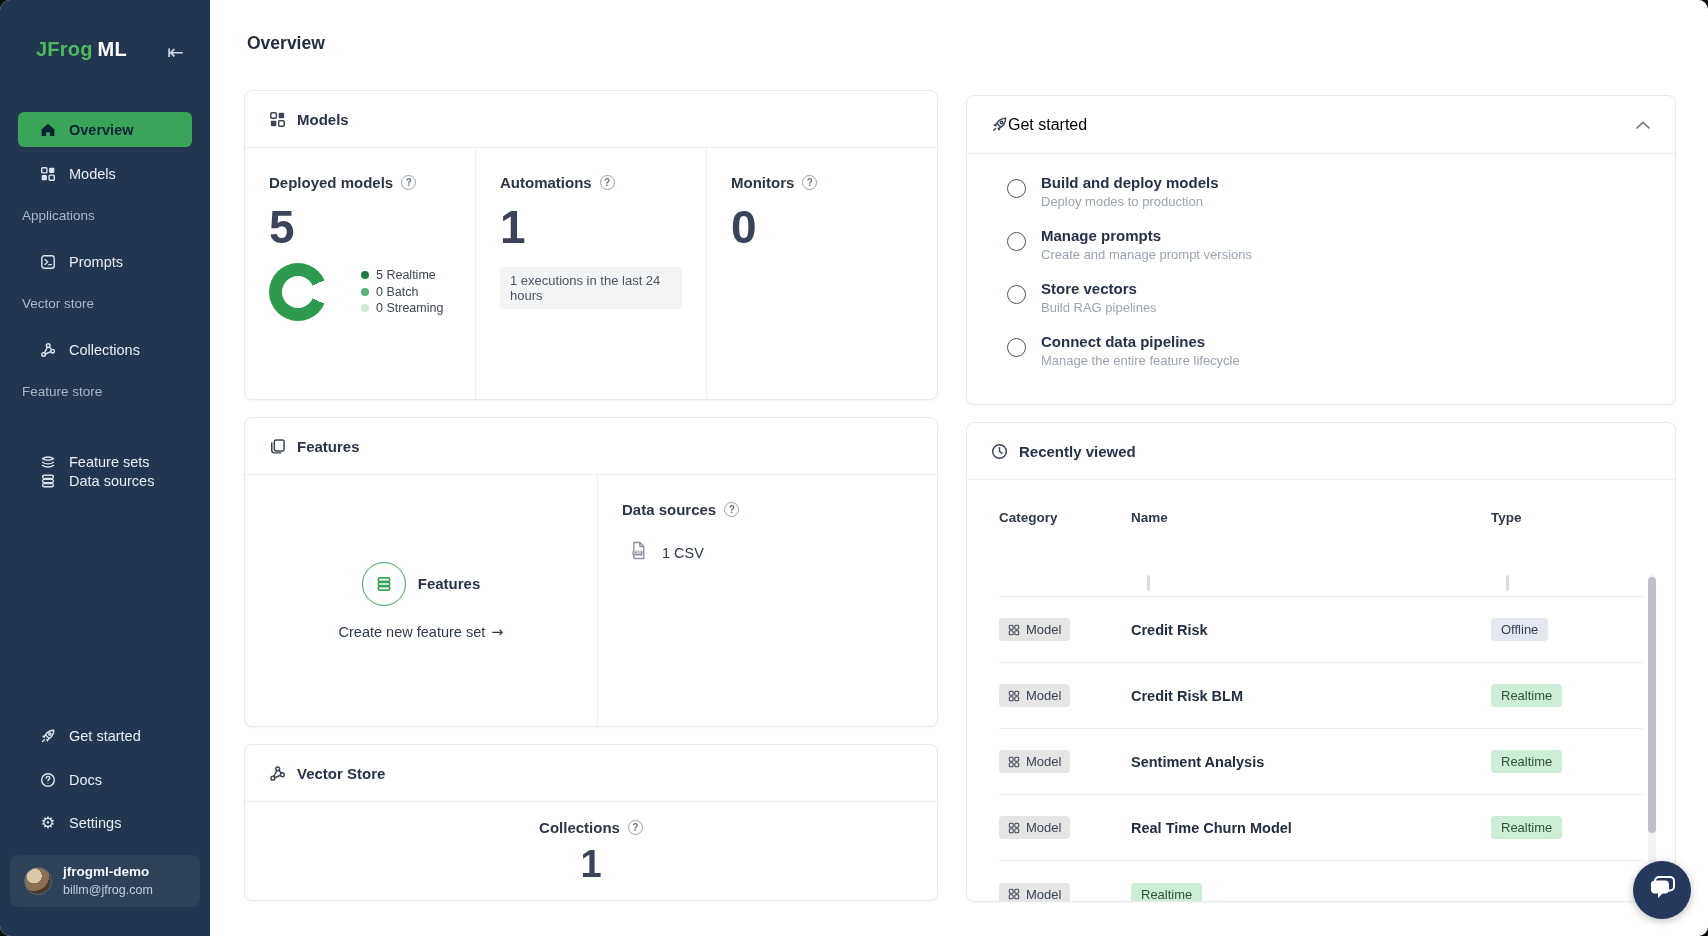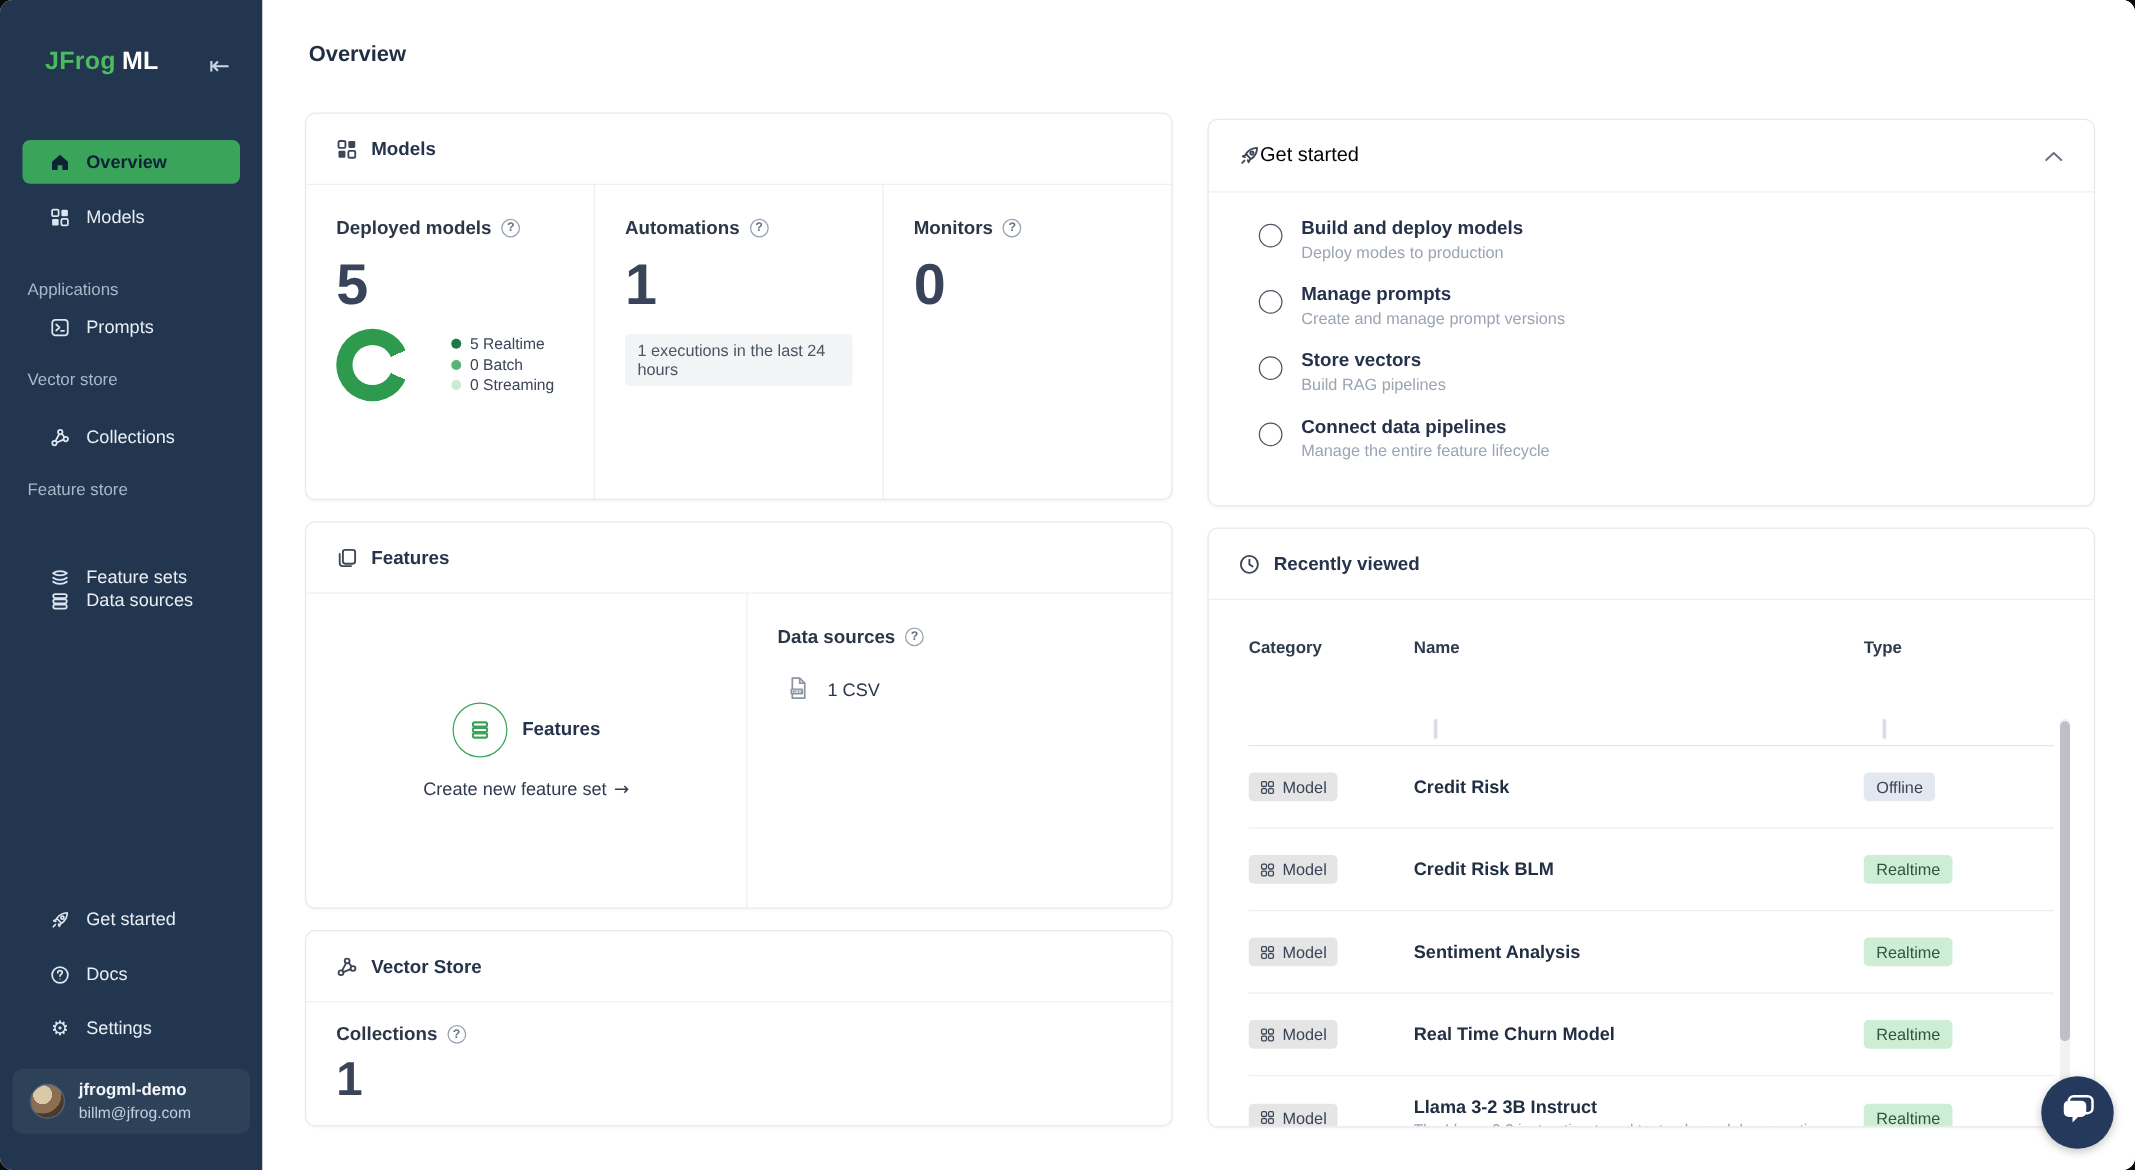--- a/index.html
+++ b/index.html
@@ -62,21 +62,21 @@
   .green-stroke { stroke:#3aa55a; fill:none; stroke-width:1.5; stroke-linecap:round; stroke-linejoin:round; }
   .feat-label { font-size:15px; font-weight:700; color:#26334a; margin-left:12px; }
   .feat-cta { margin-top:18px; font-size:14.5px; color:#2f3b4e; cursor:pointer; }
   .feat-cta .arrow { margin-left:6px; font-family:"DejaVu Sans", sans-serif; }
   .features-right { width:340px; border-left:1px solid #edeff2; padding:26px 24px; }
   .ds-row { display:flex; align-items:center; margin-top:22px; padding-left:8px; }
   .ds-text { font-size:14.5px; color:#2b3648; margin-left:15px; }
 
   
   .card-vector { left:34px; top:744px; width:694px; height:157px; }
-  .vec-body { padding:17px 24px 0 24px; }
+  .vec-body { padding:17px 24px 0 24px;text-align:center; }
   .vec-value { font-size:38px; font-weight:600; color:#39445a; margin-top:8px; line-height:1.05; }
 
   
   .card-getstarted { left:756px; top:95px; width:710px; height:310px; }
   .gs-header { height:58px; display:flex; align-items:center; padding:0 24px; border-bottom:1px solid #edeff2; }
   .gs-items { padding:20px 24px 0 40px; }
   .gs-item { display:flex; margin-bottom:18px; cursor:pointer; }
   .gs-radio { width:19px; height:19px; border:1.6px solid #4b5563; border-radius:50%; flex:0 0 19px; margin-top:5px; }
   .gs-text { margin-left:15px; }
   .gs-title { font-size:15px; font-weight:600; color:#25324a; }
@@ -131,21 +131,21 @@
         <svg width="16" height="16" viewBox="0 0 16 16">
             <rect x="1.7" y="1.7" width="5.2" height="5.2" rx="1" class="icon-stroke"></rect>
             <rect x="9.1" y="1.7" width="5.2" height="5.2" rx="1" fill="#dde5ee"></rect>
             <rect x="1.7" y="9.1" width="5.2" height="5.2" rx="1" fill="#dde5ee"></rect>
             <rect x="9.1" y="9.1" width="5.2" height="5.2" rx="1" class="icon-stroke"></rect>
           </svg>
       </span>
       <span class="nlabel">Models</span>
     </div>
 
-    <div class="side-section" style="top:224px">Applications</div>
+    <div class="side-section" style="top:208px">Applications</div>
 
     <div class="nav-item" style="top:244px">
       <span class="nicon">
         <svg width="16" height="16" viewBox="0 0 16 16">
             <rect x="1.8" y="1.8" width="12.4" height="12.4" rx="2.5" class="icon-stroke"></rect>
             <path d="M5 5.6 L7.6 8 L5 10.4" class="icon-stroke"></path>
             <path d="M8.8 10.6 H11.2" class="icon-stroke"></path>
           </svg>
       </span>
       <span class="nlabel">Prompts</span>
@@ -480,24 +480,20 @@
                   <span class="bicon">
                     <svg width="12" height="12" viewBox="0 0 16 16">
                       <rect x="1.7" y="1.7" width="5.2" height="5.2" rx="1.4" class="dark-stroke"></rect>
                       <rect x="9.1" y="1.7" width="5.2" height="5.2" rx="1.4" class="dark-stroke"></rect>
                       <rect x="1.7" y="9.1" width="5.2" height="5.2" rx="1.4" class="dark-stroke"></rect>
                       <rect x="9.1" y="9.1" width="5.2" height="5.2" rx="1.4" class="dark-stroke"></rect>
                     </svg>
                   </span>
                   <span>Model</span>
                 </span></div>
-            <div>
-              <div class="row-name">Llama 3-2 3B Instruct</div>
-              <div class="row-sub">The Llama 3.2 instruction-tuned text only models are opti...</div>
-            </div>
             <div><span class="type-badge" data-variant="realtime">Realtime</span></div>
           </div>
         </div>
       </div>
       <div class="vscrollbar">
           <div class="vthumb"></div>
         </div>
     </div>
 
   </div>

